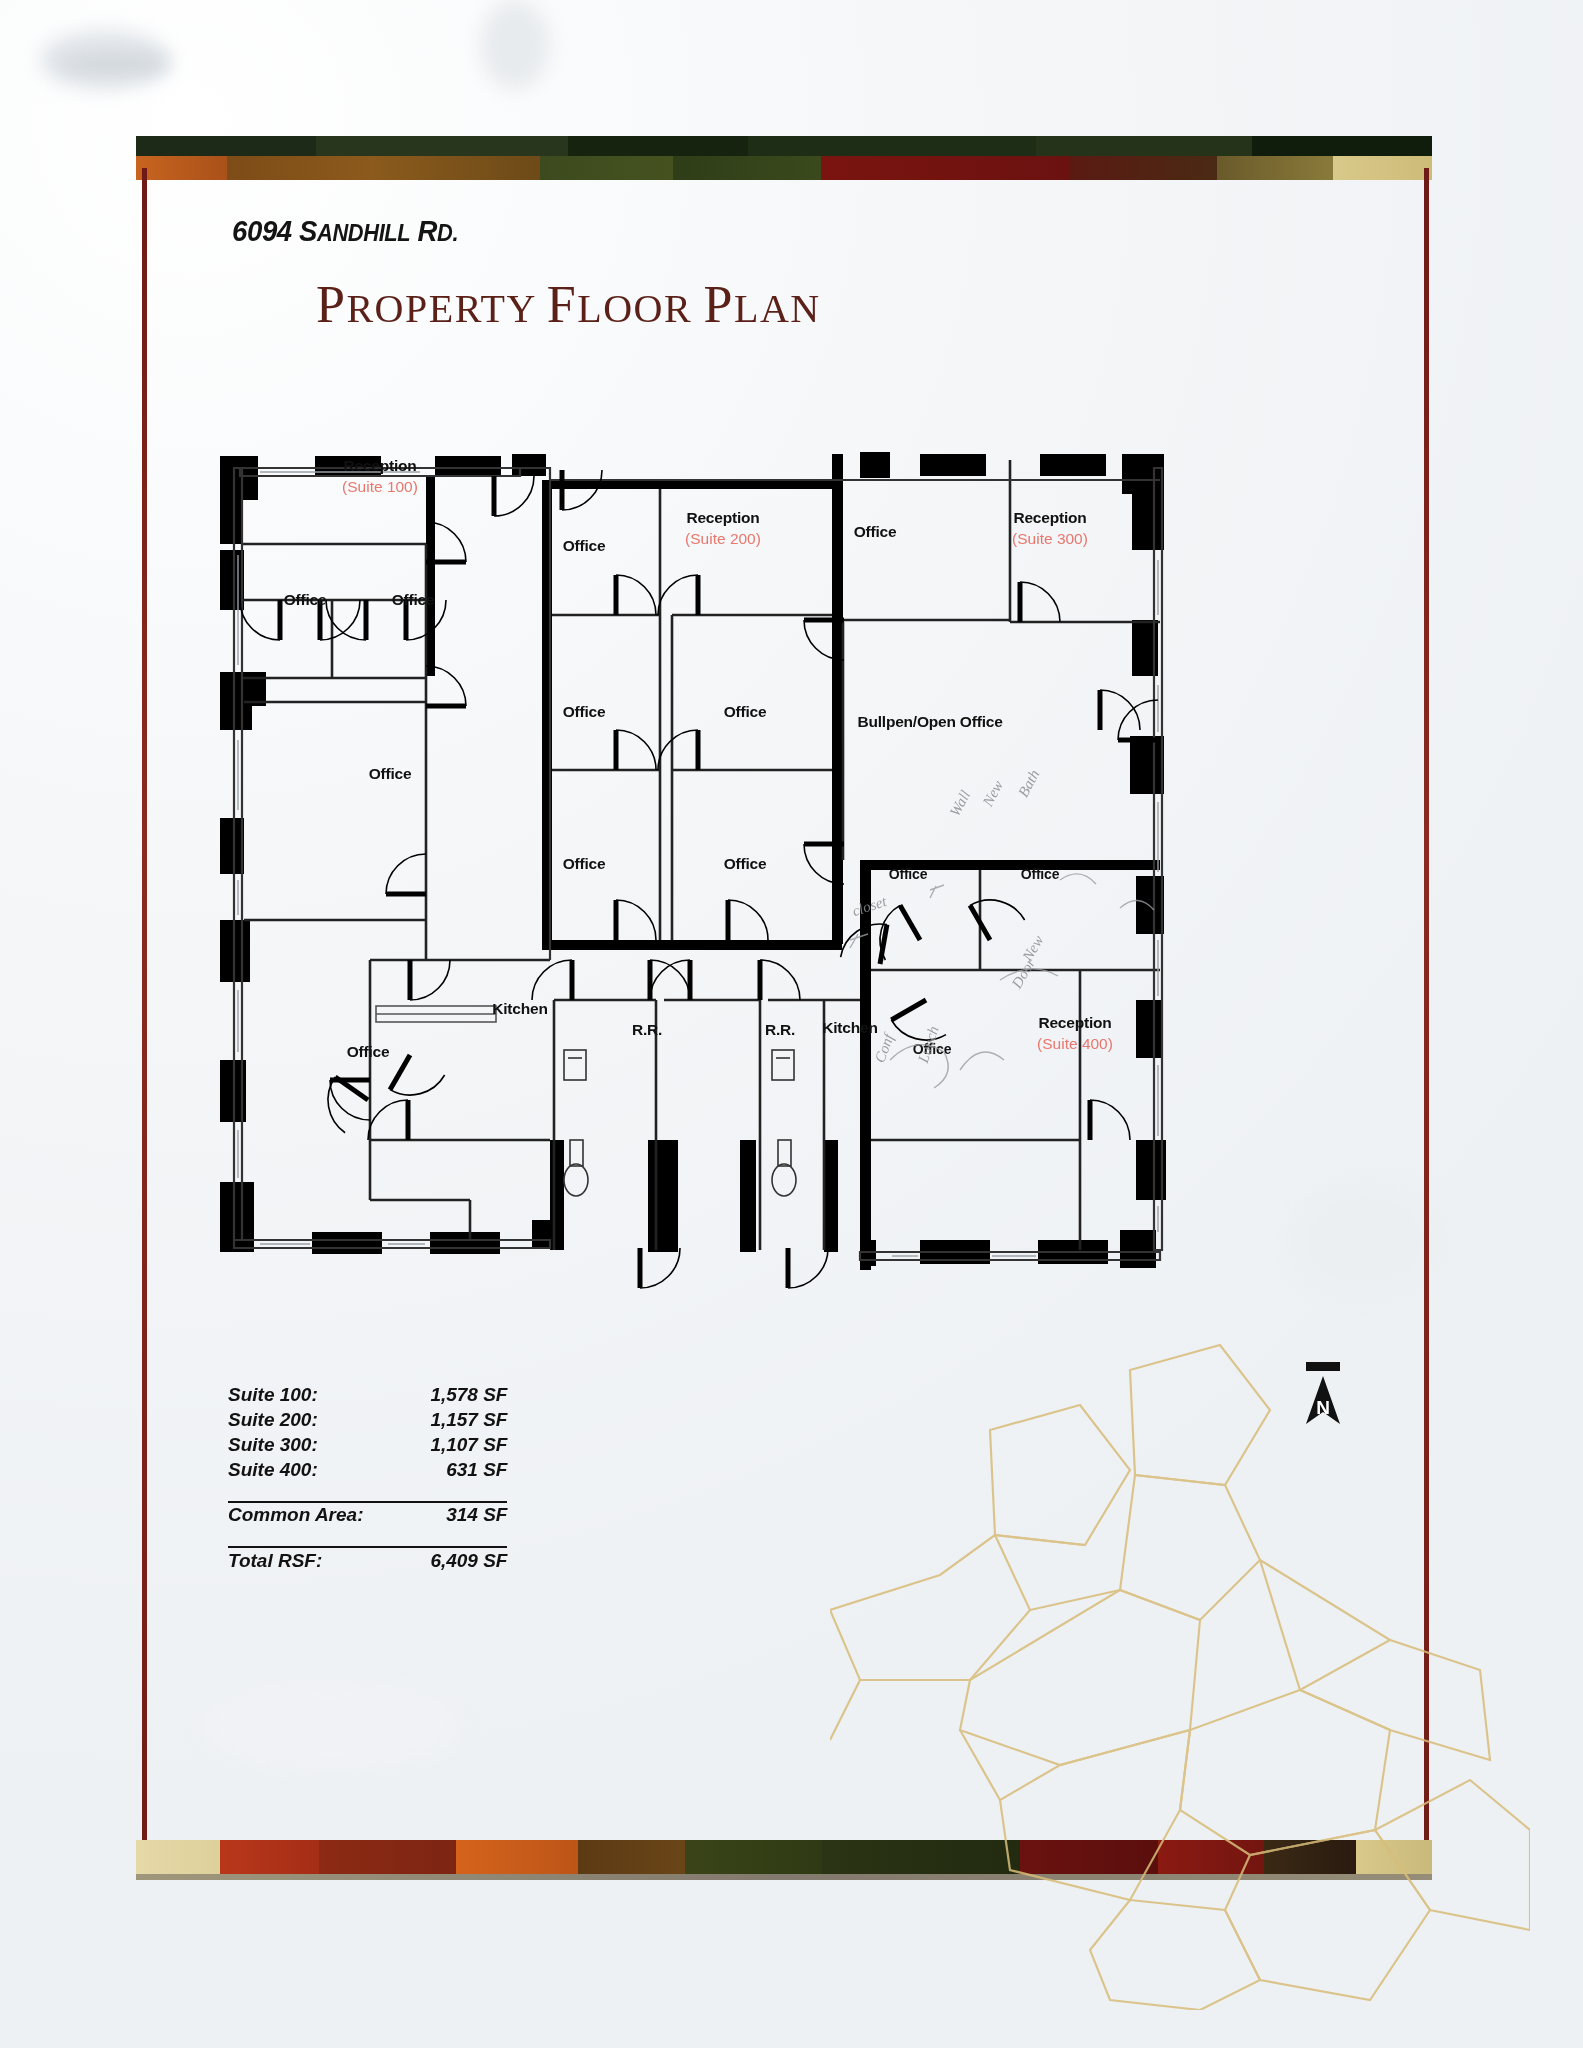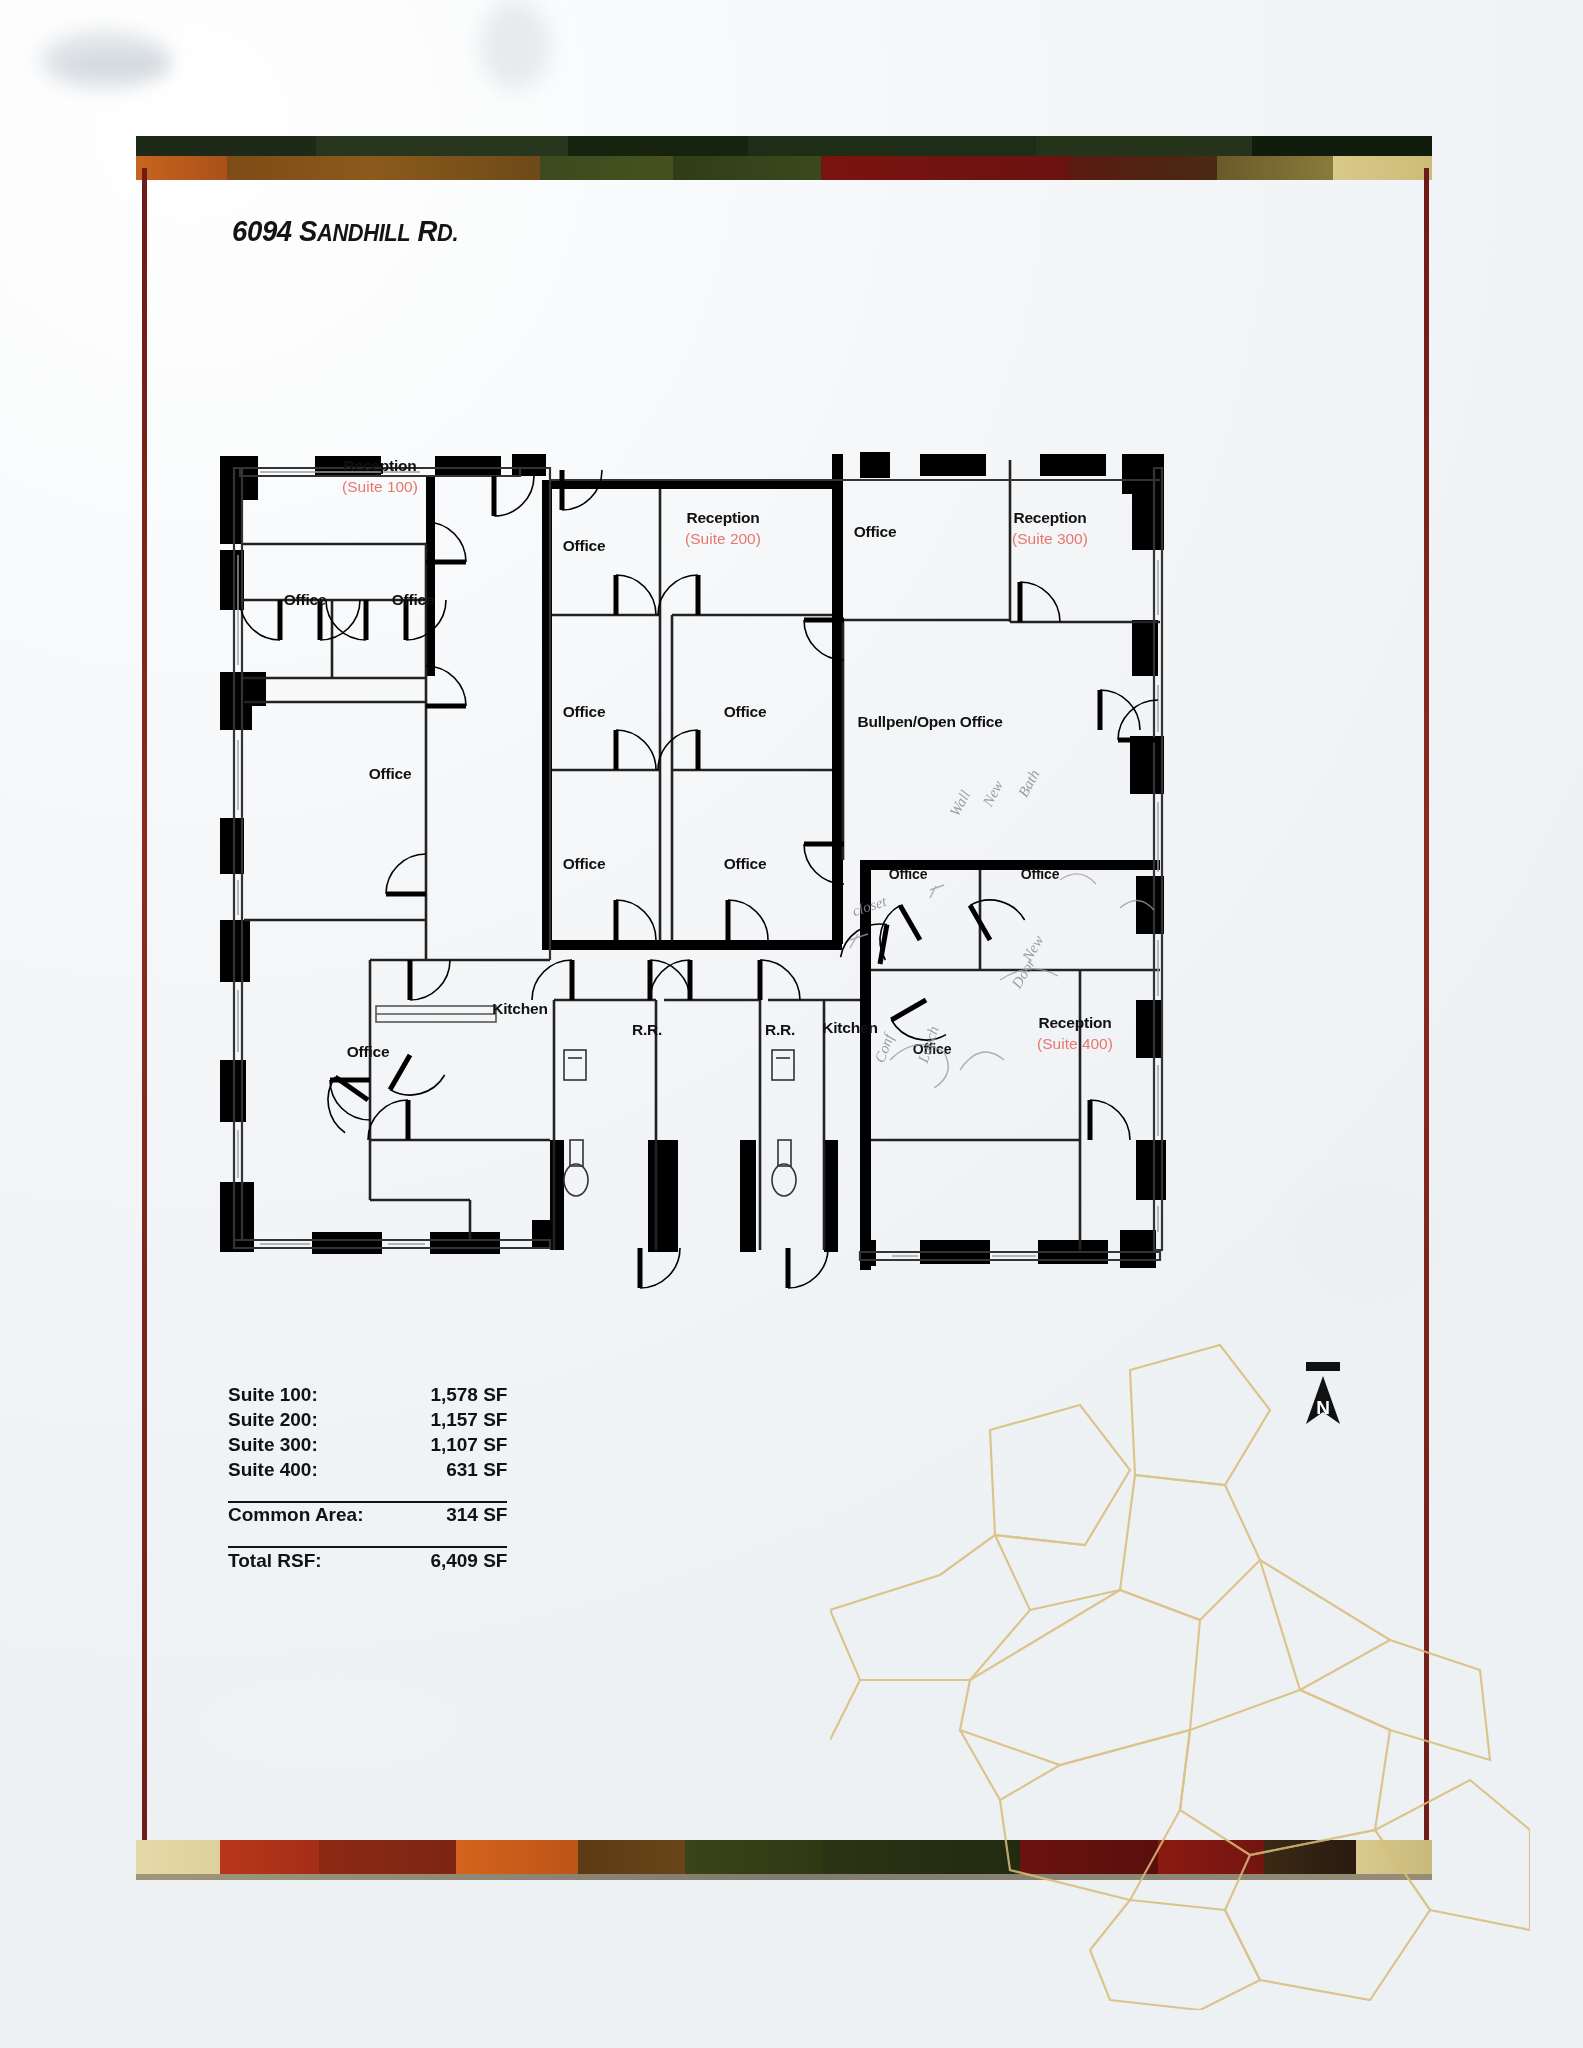--- a/index.html
+++ b/index.html
@@ -71,21 +71,21 @@
     display:block; font-weight:normal; color:#e8776e;
     font-size:15.5px; margin-top:3px; letter-spacing:0;
   }
   .rlabel.sm { font-size:14px; }
 
   
   #legend {
     position:absolute; left:228px; top:1382px;
     font-size:19px; font-weight:bold; color:#121212;
   }
-  #legend table { border-collapse:collapse; }
+  #legend table { border-collapse:collapse;font-style:italic; }
   #legend td { padding:1.5px 0; white-space:nowrap; }
   #legend td.lbl { padding-right:26px; }
   #legend td.val { text-align:right; font-weight:bold; min-width:118px; }
   #legend tr.ruled td { border-bottom:2.5px solid #121212; padding-bottom:20px; }
 
   
   #compass { position:absolute; left:1300px; top:1362px; width:46px; height:62px; }
 
   
   #watermark { position:absolute; left:830px; top:1310px; width:700px; height:700px; opacity:.85; }
@@ -163,20 +163,23 @@
       <line x1="165" y1="225" x2="255" y2="235"></line>
       <line x1="430" y1="250" x2="470" y2="380"></line>
       <line x1="560" y1="330" x2="430" y2="250"></line>
       <line x1="170" y1="490" x2="130" y2="420"></line>
       <line x1="30" y1="370" x2="0" y2="430"></line>
     </g>
   </svg>
 
   <div id="addr">
     <span>6094 S<span class="small">ANDHILL</span> R<span class="small">D.</span></span>
+  </div>
+  <div id="title">
+    <span><span class="cap">P</span>ROPERTY <span class="cap">F</span>LOOR <span class="cap">P</span>LAN</span>
   </div>
 
   <div id="plan">
 
     <svg id="plansvg" width="1100" height="900" viewBox="0 0 1100 900">
       <defs>
         <g id="doorsw">
           <path d="M0,0 L0,-40" stroke="#000" stroke-width="5"></path>
           <path d="M0,-40 A40,40 0 0,0 -40,0" fill="none" stroke="#000" stroke-width="1.6"></path>
         </g>

